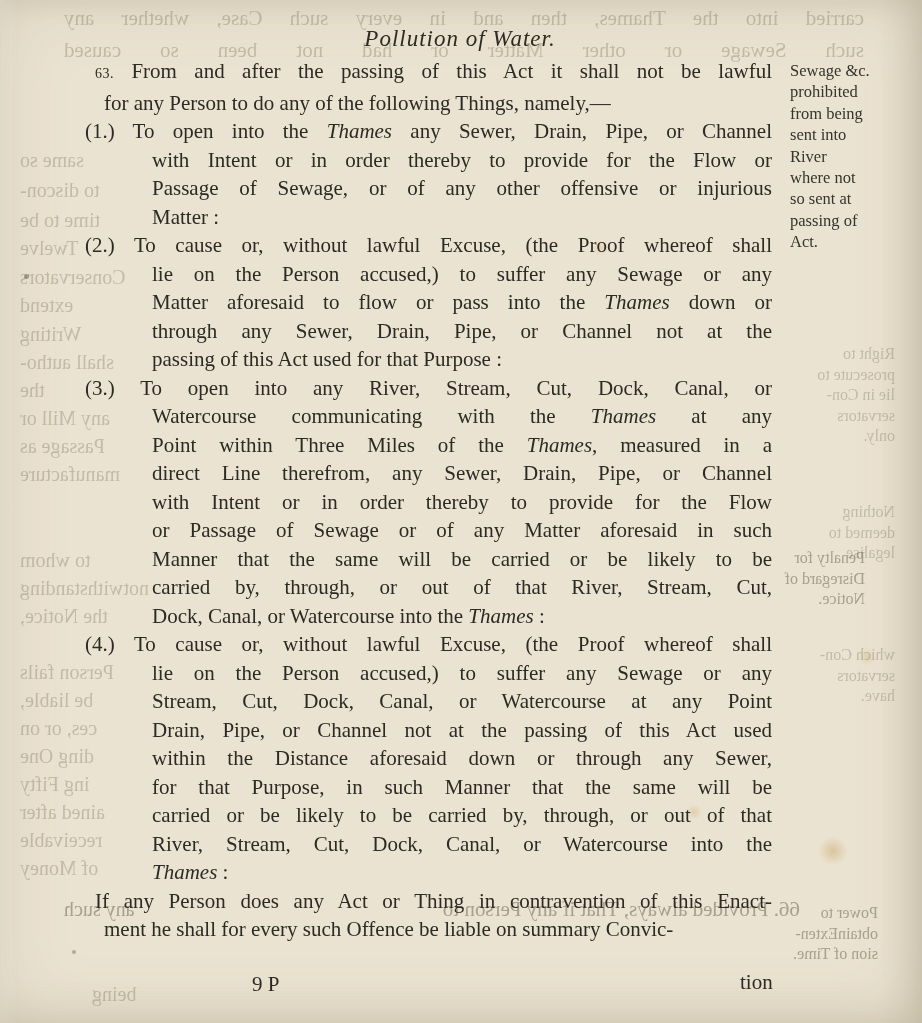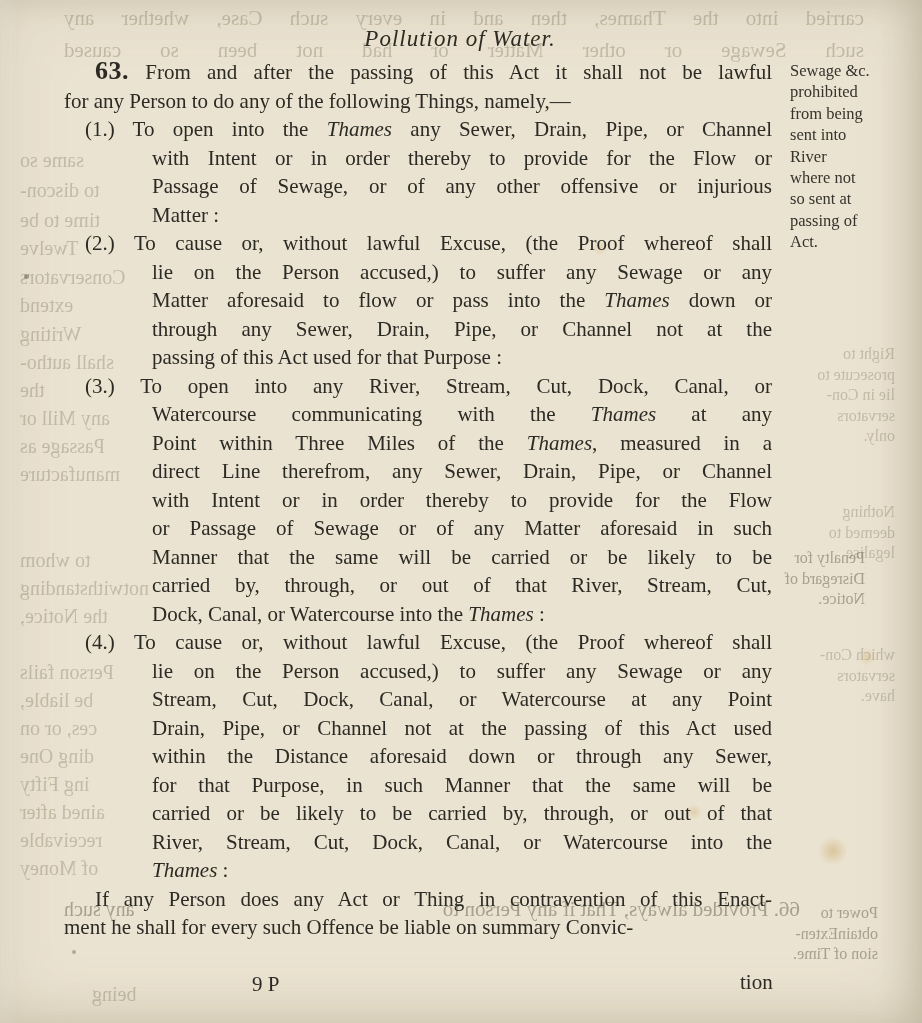--- a/index.html
+++ b/index.html
@@ -12,25 +12,25 @@
       #ebe3d1;
   }
   .vignette{position:absolute;inset:0;pointer-events:none;z-index:6;
     box-shadow:inset 0 0 70px rgba(118,103,72,.16), inset -10px -12px 34px rgba(118,103,72,.10), inset 0 6px 22px rgba(118,103,72,.08);}
   
   .header-title{position:absolute;left:64px;top:26px;width:708px;padding-left:42px;
     text-align:center;font-style:italic;font-size:23px;letter-spacing:1px;z-index:3;}
   .body-col{position:absolute;left:64px;top:57px;width:708px;z-index:3;}
   .line{min-height:28.5px;line-height:28.5px;font-size:21px;white-space:normal;}
   .line.j{text-align:justify;text-align-last:justify;}
-  .line.i0{padding-left:0;}
+  .line.i0{padding-left:0;margin-left:40px;}
   .line.i1{padding-left:31px;}
   .line.lab{padding-left:21px;}
   .line.cont{padding-left:88px;}
-  .line b{font-weight:bold;font-size:26px;letter-spacing:.5px;}
+  .line b{font-weight:normal;font-size:14px;letter-spacing:.5px;}
   .line i{font-style:italic;}
   .margin-notes{position:absolute;left:0;top:0;width:922px;height:0;z-index:3;}
   .note{position:absolute;left:790px;width:130px;font-size:16.5px;line-height:21.4px;color:#35332c;}
   .footer-sig{position:absolute;left:252px;top:972px;font-size:21px;z-index:3;}
   .footer-catch{position:absolute;left:740px;top:970px;font-size:21px;z-index:3;}
   
   .bleed-layer{position:absolute;inset:0;z-index:1;}
   .bleed{position:absolute;color:rgba(118,110,88,.34);}
   .bleed.strong{color:rgba(104,97,77,.52);}
   .mirror{transform:scaleX(-1);}

